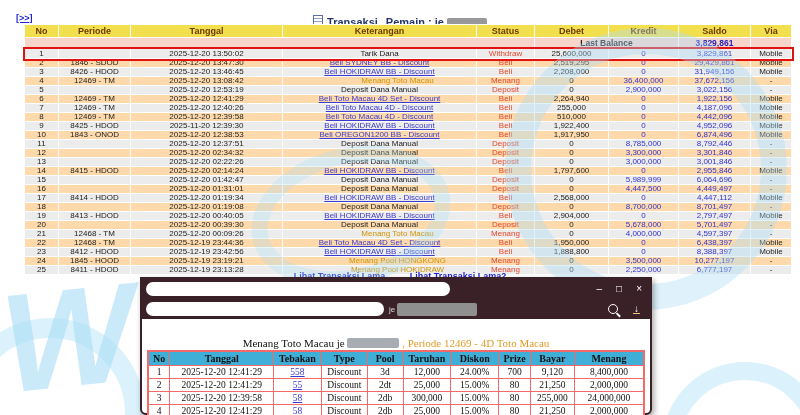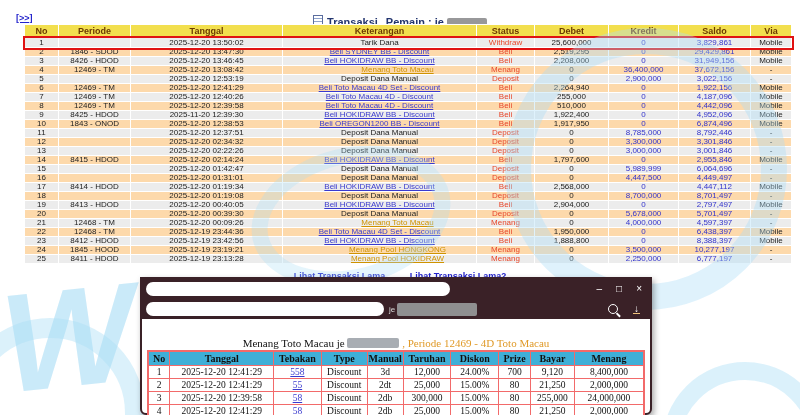--- a/index.html
+++ b/index.html
@@ -29,21 +29,21 @@
               color:#222;border-left:1px solid #fff;border-right:1px solid #fff;
               border-top:1px solid #fff;white-space:nowrap;overflow:hidden;}
   .main-table tr.lastbal td{background:#f8d5cb;height:10px;font-size:8.5px;font-weight:bold;}
   .main-table tr.lastbal .lb-saldo{color:#2222bb;text-decoration:underline;}
   .main-table tbody tr:nth-child(odd) td{background:#ececec;}
   .main-table tbody tr:nth-child(even) td{background:#fdd9ab;}
   .main-table tbody tr.hl{outline:2px solid #e01212;}
   .main-table tbody tr.hl td{height:9px;}
   .status{color:#e8462a;}
   .link-beli{color:#3a3ace;text-decoration:underline;cursor:pointer;}
-  .link-menang{color:#cf9300;text-decoration:underline;cursor:pointer;margin-left:36px;}
+  .link-menang{color:#cf9300;cursor:pointer;margin-left:36px;}
   .num-blue{color:#3333cc;}
 
   
   .footer-links{position:absolute;top:265px;left:0;width:100%;text-align:center;z-index:1;}
   .footer-links a{font-size:9px;font-weight:bold;color:#2323cc;text-decoration:underline;
               margin:16px 10px;cursor:pointer;}
 
   
   .wm{position:absolute;z-index:2;pointer-events:none;}
   .wm-letter{left:2px;top:268px;font-size:140px;font-weight:bold;font-style:italic;
@@ -116,20 +116,26 @@
       <tr>
         <th>No</th>
         <th>Periode</th>
         <th>Tanggal</th>
         <th>Keterangan</th>
         <th>Status</th>
         <th>Debet</th>
         <th>Kredit</th>
         <th>Saldo</th>
         <th>Via</th>
+      </tr>
+      <tr class="lastbal">
+        <td colspan="5"></td>
+        <td colspan="2">Last Balance</td>
+        <td class="lb-saldo">3,829,861</td>
+        <td></td>
       </tr>
     </thead>
     <tbody id="main-rows">
         <tr class="hl">
           <td><span>1</span></td>
           <td><span></span></td>
           <td><span>2025-12-20 13:50:02</span></td>
           <td><span>Tarik Dana</span></td>
           <td><span class="status">Withdraw</span></td>
           <td><span>25,600,000</span></td>
@@ -453,21 +459,21 @@
             <col style="width:32px">
             <col style="width:44px">
           <col style="width:70px">
         </colgroup>
         <thead>
           <tr>
             <th>No</th>
             <th>Tanggal</th>
             <th>Tebakan</th>
             <th>Type</th>
-            <th>Manual</th>
+            <th>Pool</th>
             <th>Taruhan</th>
             <th>Diskon</th>
             <th>Prize</th>
             <th>Bayar</th>
             <th>Menang</th>
           </tr>
         </thead>
         <tbody id="popup-rows">
             <tr>
               <td><span>1</span></td>

